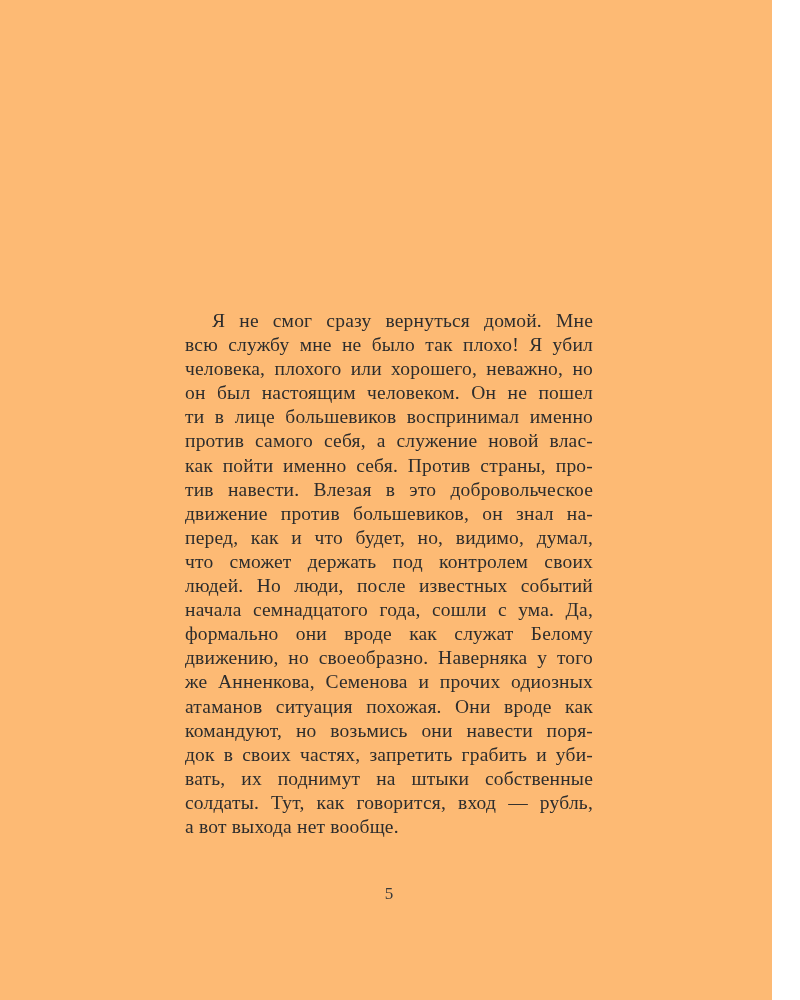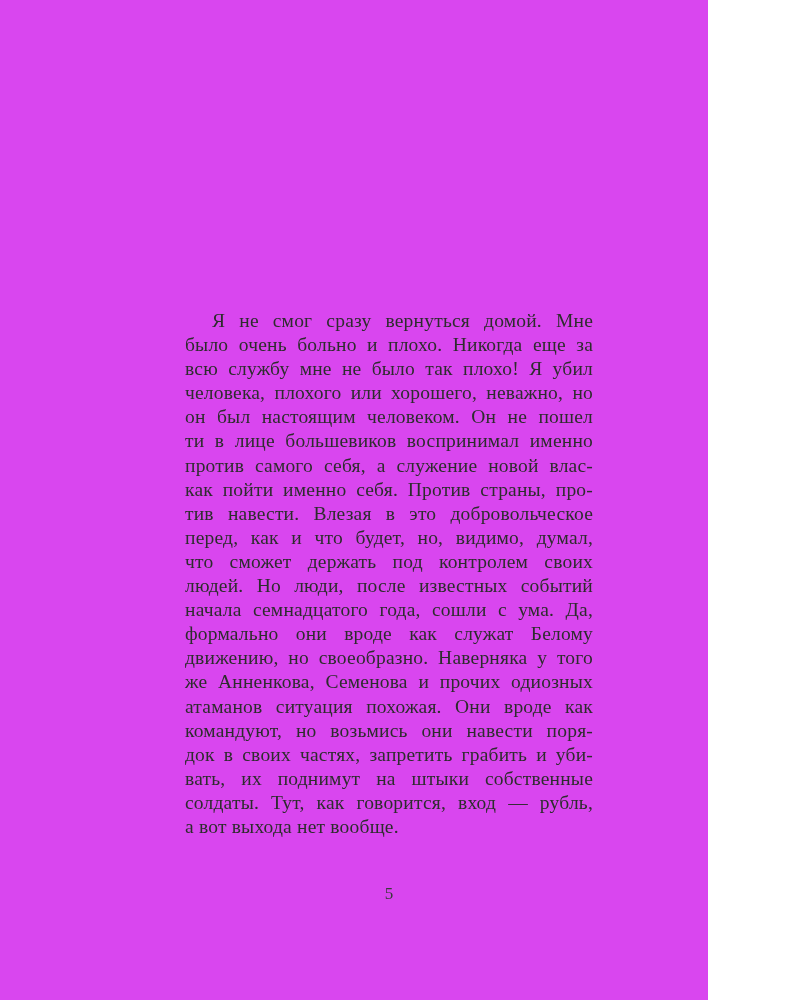--- a/index.html
+++ b/index.html
@@ -2,23 +2,23 @@
 <html><head>
 <meta charset="utf-8">
 <style>
   html, body {
     margin: 0;
     padding: 0;
     background: #ffffff;
   }
   .book-page {
     position: relative;
-    width: 708px;
+    width: 772px;
     height: 1000px;
-    background: #d946ef;
+    background: #fdba74;
     font-family: "Liberation Serif", "DejaVu Serif", serif;
     color: #2d2d2d;
     overflow: hidden;
   }
   .text-block {
     position: absolute;
     left: 185px;
     top: 309px;
     width: 408px;
     font-size: 19.5px;
@@ -45,28 +45,28 @@
     font-size: 17px;
     color: #3a3a3a;
   }
 </style>
 </head>
 <body>
 
 <div class="book-page">
   <div class="text-block">
       <div class="text-line first">Я не смог сразу вернуться домой. Мне</div>
-      <div class="text-line">было очень больно и плохо. Никогда еще за</div>
       <div class="text-line">всю службу мне не было так плохо! Я убил</div>
       <div class="text-line">человека, плохого или хорошего, неважно, но</div>
       <div class="text-line">он был настоящим человеком. Он не пошел</div>
       <div class="text-line">ти в лице большевиков воспринимал именно</div>
       <div class="text-line">против самого себя, а служение новой влас-</div>
       <div class="text-line">как пойти именно себя. Против страны, про-</div>
       <div class="text-line">тив навести. Влезая в это добровольческое</div>
+      <div class="text-line">движение против большевиков, он знал на-</div>
       <div class="text-line">перед, как и что будет, но, видимо, думал,</div>
       <div class="text-line">что сможет держать под контролем своих</div>
       <div class="text-line">людей. Но люди, после известных событий</div>
       <div class="text-line">начала семнадцатого года, сошли с ума. Да,</div>
       <div class="text-line">формально они вроде как служат Белому</div>
       <div class="text-line">движению, но своеобразно. Наверняка у того</div>
       <div class="text-line">же Анненкова, Семенова и прочих одиозных</div>
       <div class="text-line">атаманов ситуация похожая. Они вроде как</div>
       <div class="text-line">командуют, но возьмись они навести поря-</div>
       <div class="text-line">док в своих частях, запретить грабить и уби-</div>

